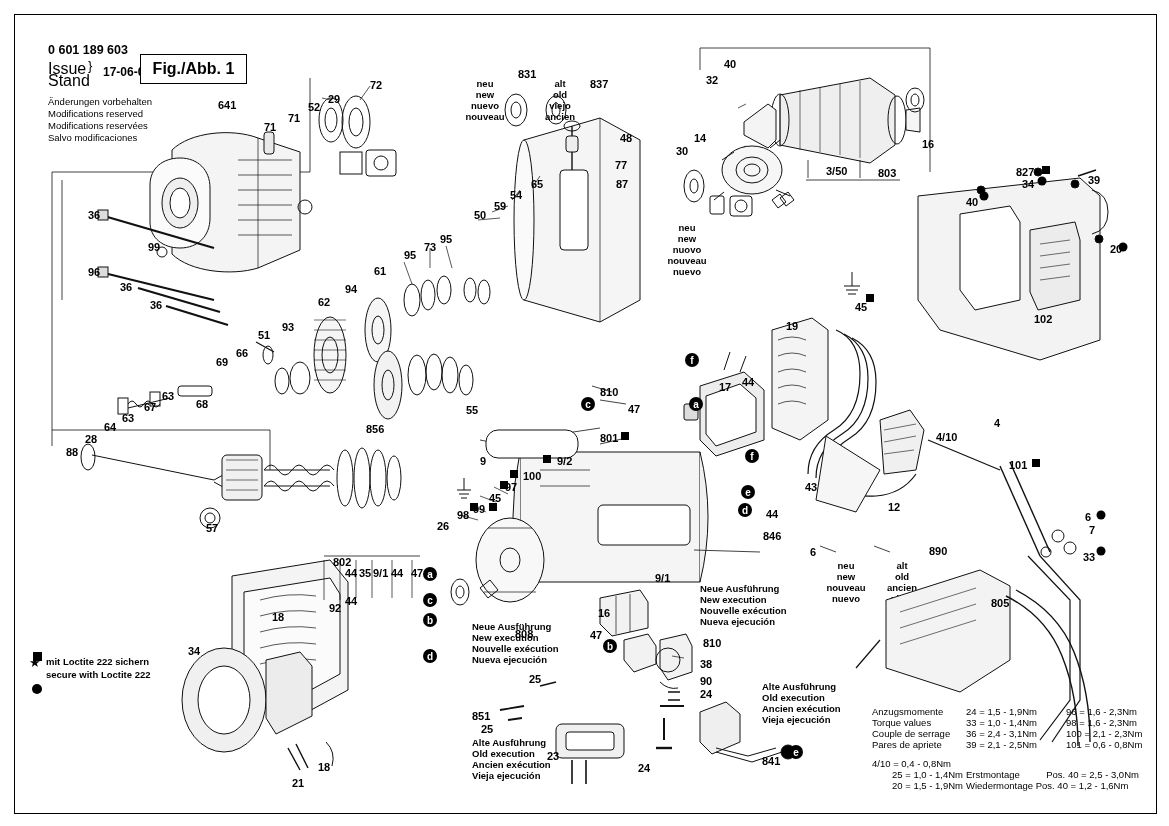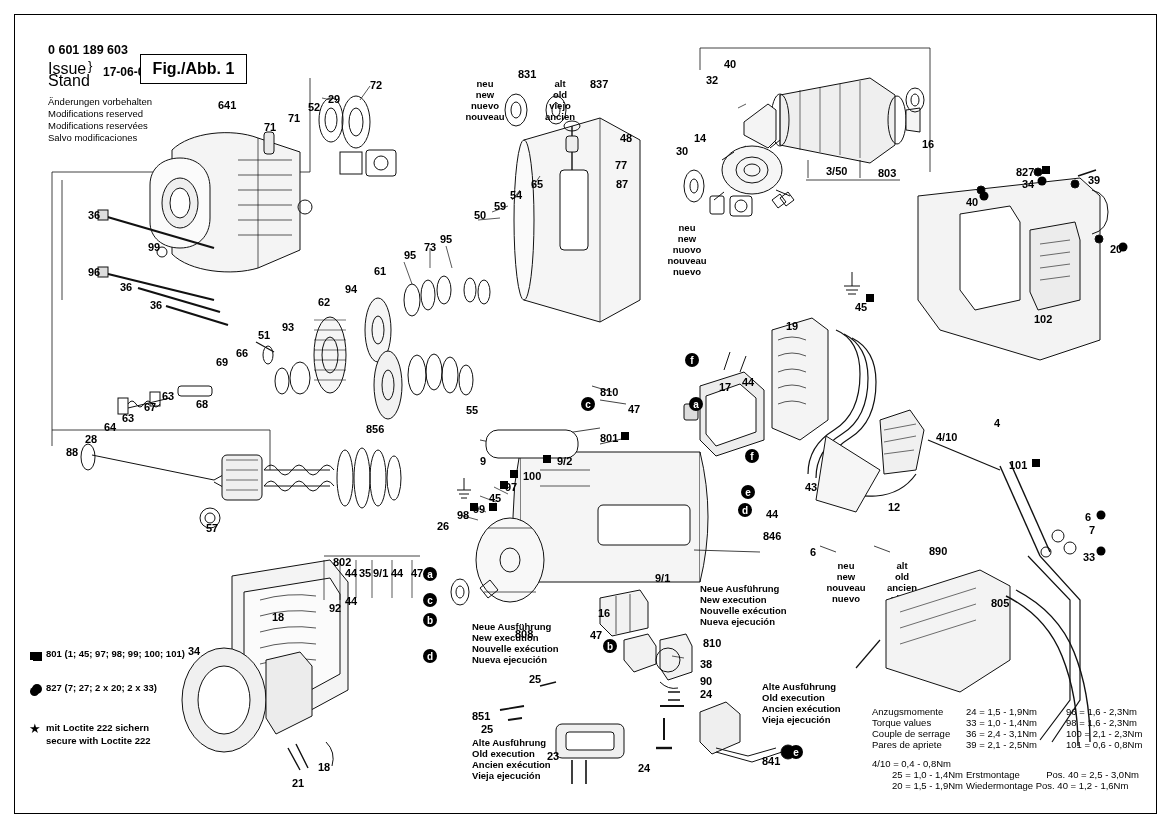--- a/index.html
+++ b/index.html
@@ -31,28 +31,20 @@
   <div class="t" style="left:88px; top:58px; font-size:13px;">}</div>
   <div class="t bold" style="left:103px; top:65px; font-size:12px;">17-06-07</div>
   <div class="figbox" style="left:140px; top:54px; width:105px; height:28px;">Fig./Abb. 1</div>
 
   <div class="t small9" style="left:48px; top:96px;">Änderungen vorbehalten</div>
   <div class="t small9" style="left:48px; top:108px;">Modifications reserved</div>
   <div class="t small9" style="left:48px; top:120px;">Modifications reservées</div>
   <div class="t small9" style="left:48px; top:132px;">Salvo modificaciones</div>
 
   <div style="position:absolute; left:30px; top:648px; width:210px;">
-    <div style="position:relative; height:20px;">
-      <span class="sq" style="position:absolute; left:0; top:4px;"></span>
-      <span class="t small9 bold" style="left:16px; top:0px;">801 (1; 45; 97; 98; 99; 100; 101)</span>
-    </div>
-    <div style="position:relative; height:30px; margin-top:16px;">
-      <span class="ci" style="position:absolute; left:0; top:3px;"></span>
-      <span class="t small9 bold" style="left:16px; top:-2px;">827 (7; 27; 2 x 20; 2 x 33)</span>
-    </div>
     <div style="position:relative; height:30px; margin-top:10px;">
       <span class="t star" style="left:-1px; top:-3px;">★</span>
       <span class="t small9 bold" style="left:16px; top:-2px;">mit Loctite 222 sichern</span>
       <span class="t small9 bold" style="left:16px; top:11px;">secure with Loctite 222</span>
     </div>
   </div>
 
   <div style="position:absolute; left:872px; top:706px;">
     <div class="t small9" style="left:0px; top:0px;">Anzugsmomente</div>
     <div class="t small9" style="left:0px; top:11px;">Torque values</div>

